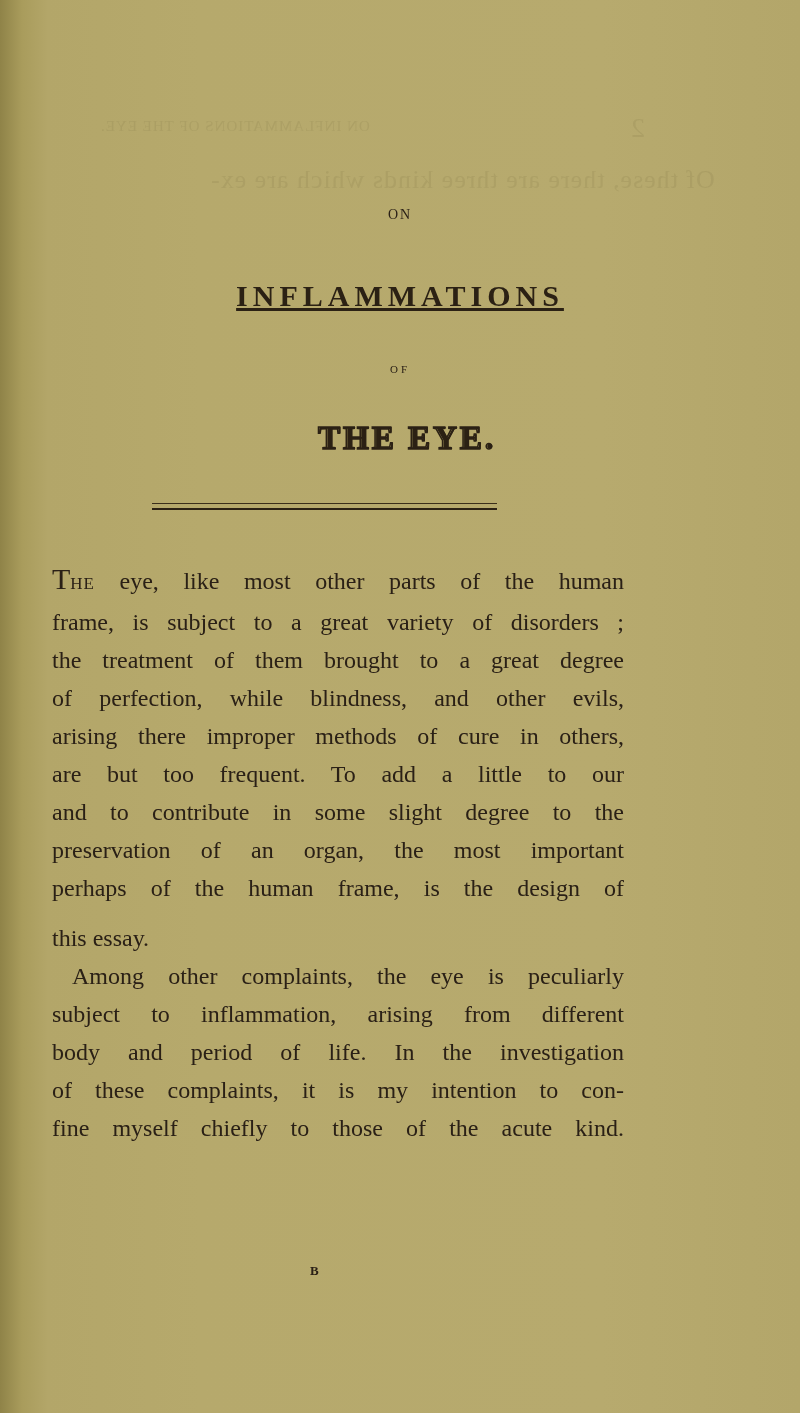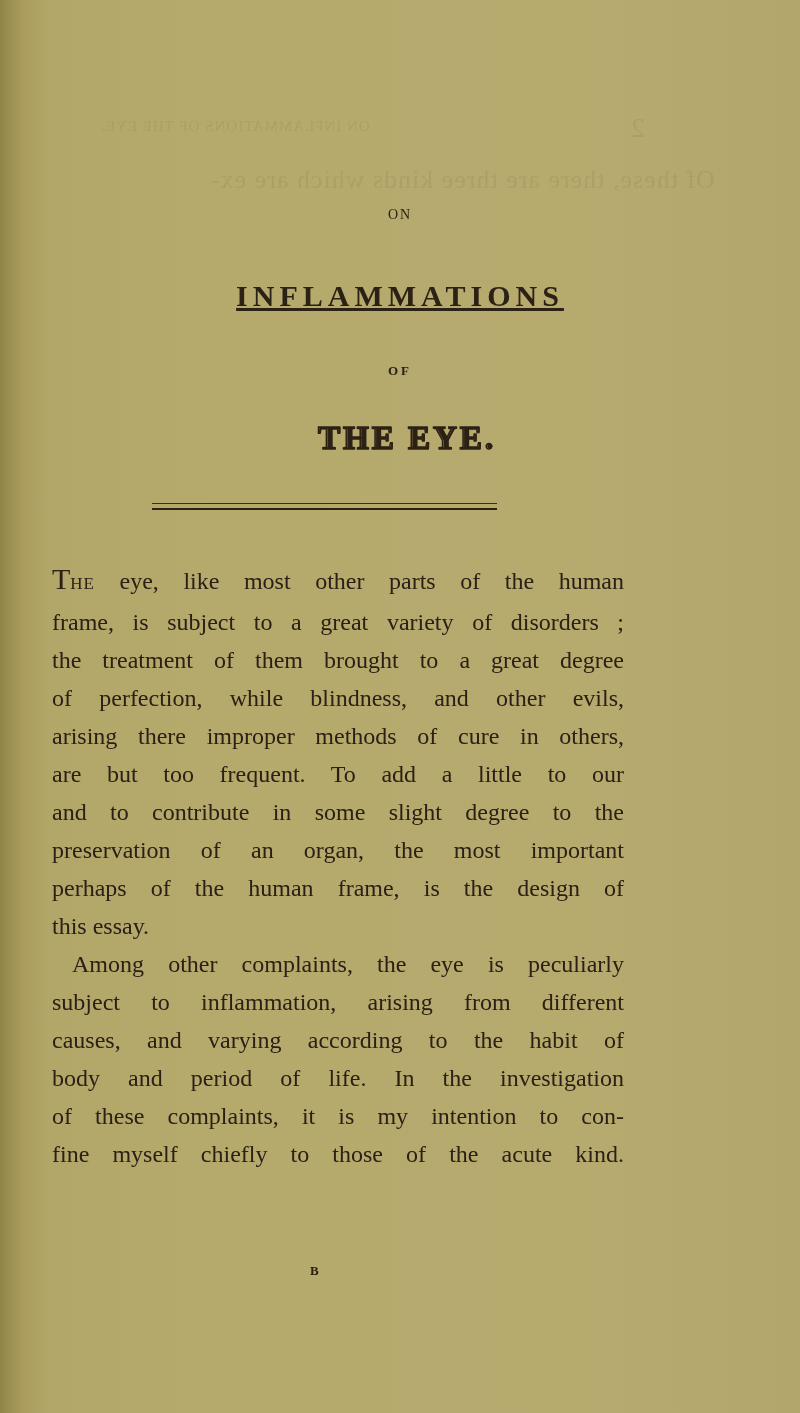--- a/index.html
+++ b/index.html
@@ -25,39 +25,39 @@
       text-align: center; font-size: 14px; font-weight: normal; letter-spacing: 2px;
     }
     .heading-main {
       position: absolute; left: 0; width: 800px; top: 279px;
       text-align: center; font-size: 30px; font-weight: bold; letter-spacing: 5px;
       color: #2b2114;
       text-decoration: underline;
     }
     .heading-of {
       position: absolute; left: 0; width: 800px; top: 363px;
-      text-align: center; font-size: 13px; font-weight: bold; letter-spacing: 3px;
+      text-align: center; font-size: 11px; font-weight: normal; letter-spacing: 3px;
     }
     .heading-eye {
       position: absolute; left: 7px; width: 800px; top: 420px;
       text-align: center; font-size: 33px; font-weight: bold; letter-spacing: 3px;
       color: transparent;
       -webkit-text-stroke: 1.6px #2b2114;
       text-shadow: 1px 0 0 #2b2114;
     }
     .rule {
       position: absolute; left: 152px; top: 503px; width: 345px; height: 4px;
       border-top: 1px solid #3a2e1a; border-bottom: 2px solid #2b2114;
     }
     .body-text {
       position: absolute; left: 52px; top: 560px; width: 572px;
       font-size: 24px; line-height: 38px;
     }
     .line { display: block; white-space: nowrap; text-align: justify; text-align-last: justify; }
-    .line.last { text-align-last: left; }
+    .line.last { text-align-last: left; margin-top: 12px; }
     .line.indent { padding-left: 20px; }
     .dropcap { font-size: 30px; }
     .smallcaps { font-size: 17px; letter-spacing: 1px; }
     .signature {
       position: absolute; left: 310px; top: 1263px; font-size: 13px; font-weight: bold;
     }
   </style>
 </head>
 <body>
 
@@ -80,20 +80,19 @@
     <span class="line">the treatment of them brought to a great degree</span>
     <span class="line">of perfection, while blindness, and other evils,</span>
     <span class="line">arising there improper methods of cure in others,</span>
     <span class="line">are but too frequent. To add a little to our</span>
     <span class="line">and to contribute in some slight degree to the</span>
     <span class="line">preservation of an organ, the most important</span>
     <span class="line">perhaps of the human frame, is the design of</span>
     <span class="line last">this essay.</span>
     <span class="line indent">Among other complaints, the eye is peculiarly</span>
     <span class="line">subject to inflammation, arising from different</span>
-    <span class="line">causes, and varying according to the habit of</span>
     <span class="line">body and period of life. In the investigation</span>
     <span class="line">of these complaints, it is my intention to con-</span>
     <span class="line">fine myself chiefly to those of the acute kind.</span>
   </div>
 
   <div class="signature">B</div>
 </div>
 
 </body></html>

